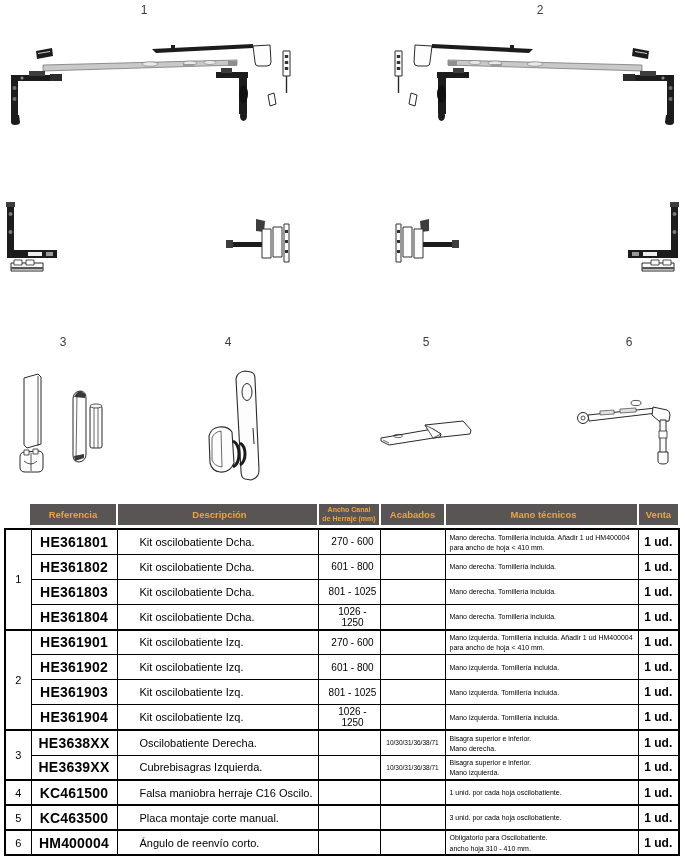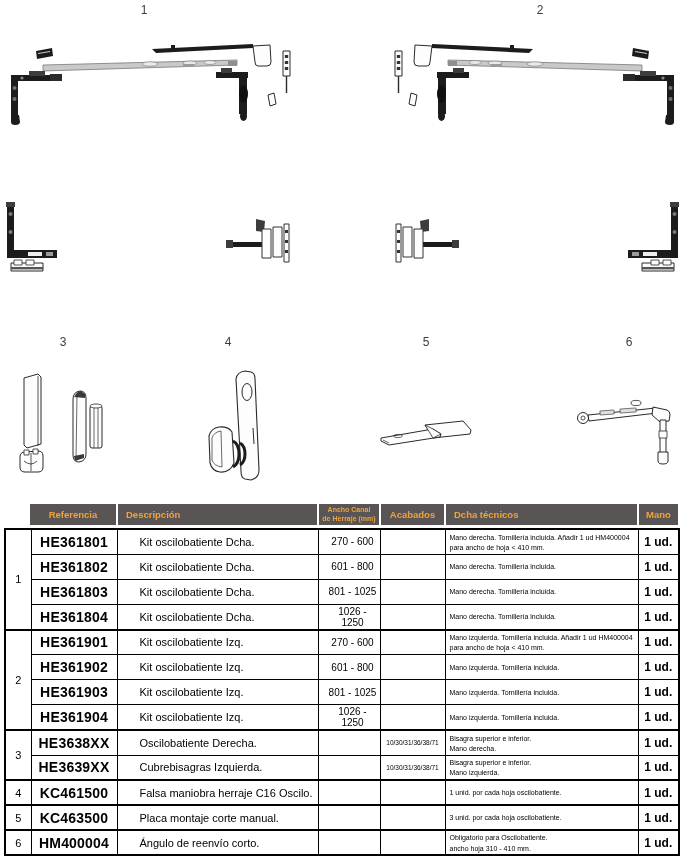--- a/index.html
+++ b/index.html
@@ -23,21 +23,21 @@
   th,td{box-sizing:border-box;overflow:hidden;}
 
   .hdr-table th{
     background:var(--header-bg);color:var(--header-text);
     font-weight:bold;font-size:9.5px;height:21px;vertical-align:middle;
     padding:0 4px;
   }
   .hdr-table th.spacer{background:transparent;}
   .hdr-table th.gap{border-left:2px solid #fff;}
   .hdr-table th.c-ref, .hdr-table th.c-acab, .hdr-table th.c-venta{text-align:center;}
-  .hdr-table th.c-desc, .hdr-table th.c-datos{text-align:left;padding-left:8px;}
+  .hdr-table th.c-desc, .hdr-table th.c-datos{text-align:center;padding-left:8px;}
   .hdr-table th.c-ancho{text-align:center;font-size:7px;line-height:1.2;padding:0 1px;}
 
   .body-table{border-collapse:collapse;border:2px solid var(--border);margin-top:3px;}
   .body-table td{border:1px solid var(--border);height:25px;vertical-align:middle;color:#000;}
   .body-table tr.group-start td{border-top:2px solid var(--border);}
   .group-cell{font-size:11px;text-align:center;color:#222;}
   .ref-cell{font-weight:bold;font-size:14px;text-align:center;letter-spacing:.2px;}
   .desc-cell{font-size:11px;padding-left:22px;}
   .ancho-cell{font-size:10px;text-align:center;padding-left:8px;}
   .acab-cell{font-size:6.5px;text-align:center;color:#222;padding:0 1px;}
@@ -190,22 +190,22 @@
       <tbody>
           <tr>
         <th class="spacer"></th>
         <th class="c-ref">Referencia</th>
         <th class="c-desc gap">Descripción</th>
         <th class="c-ancho gap">
           <div>Ancho Canal</div>
           <div>de Herraje (mm)</div>
         </th>
         <th class="c-acab gap">Acabados</th>
-        <th class="c-datos gap">Dcha técnicos</th>
-        <th class="c-venta gap">Mano</th>
+        <th class="c-datos gap">Mano técnicos</th>
+        <th class="c-venta gap">Venta</th>
       </tr>
     </tbody>
       </table>
 
     <table class="body-table">
       <colgroup>
         <col style="width:26px">
           <col style="width:86px">
           <col style="width:201px">
         <col style="width:62px">

